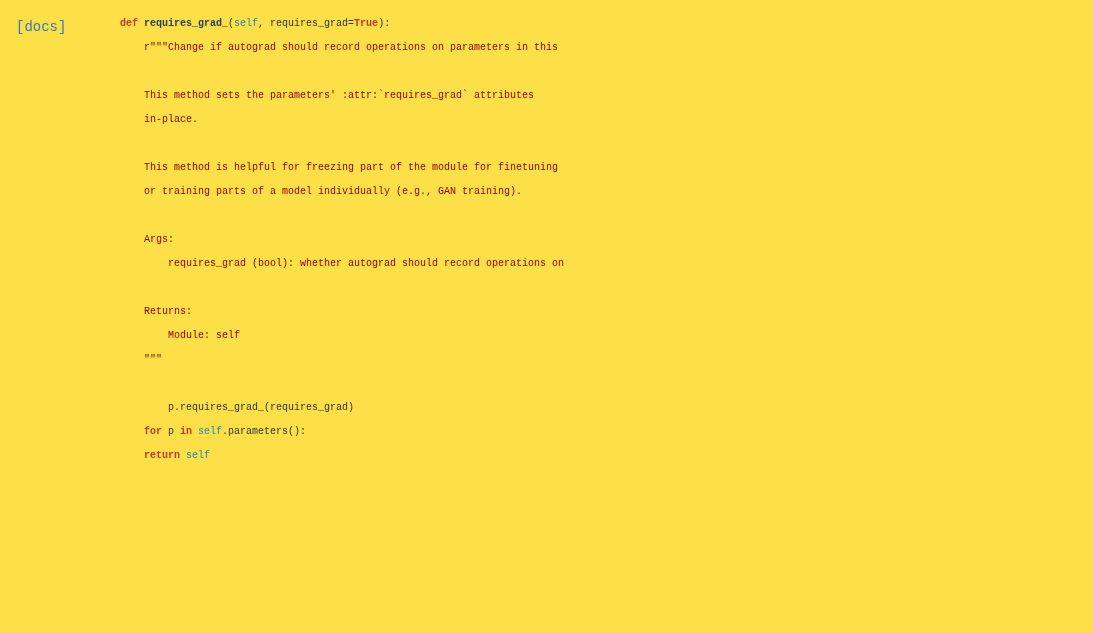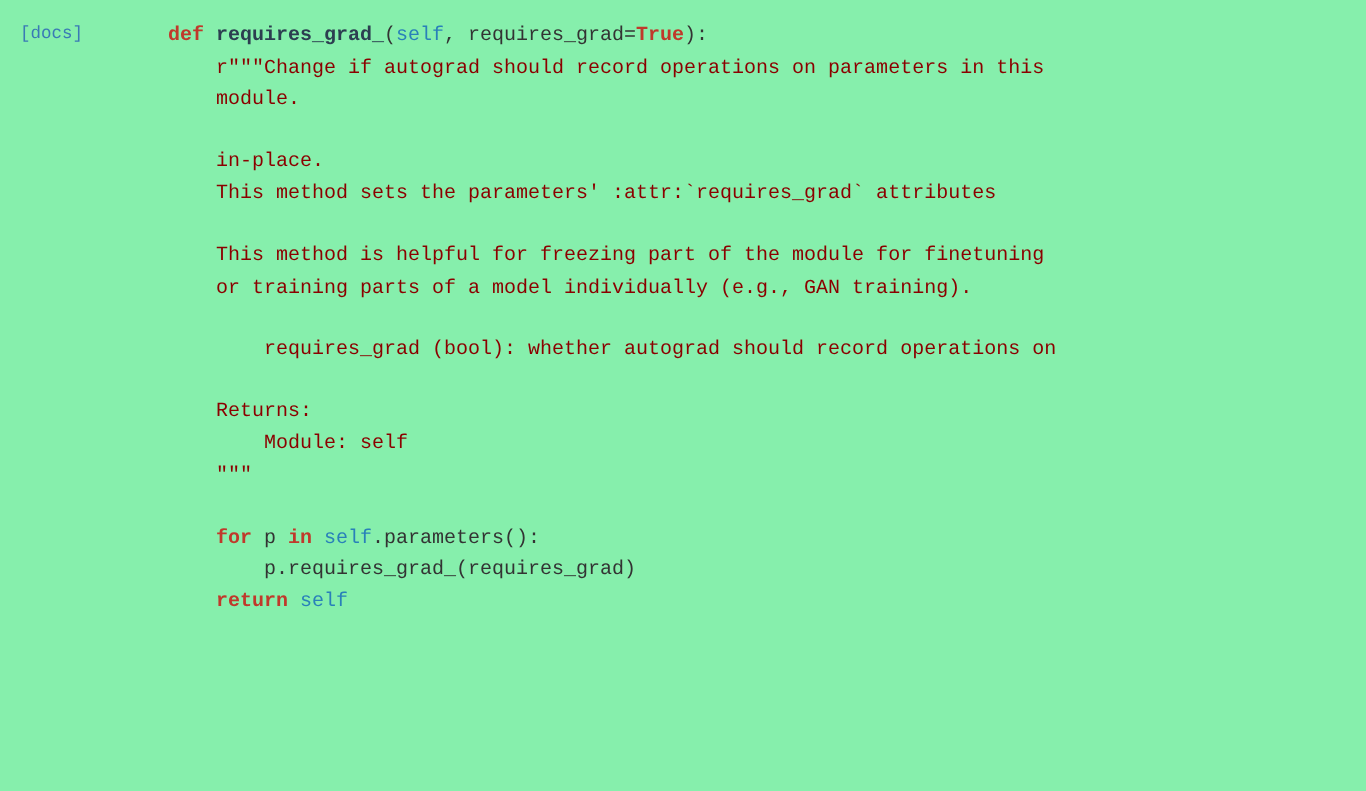--- a/index.html
+++ b/index.html
@@ -12,21 +12,21 @@
       background-color: #f0f0f0;
       font-family: 'Courier New', Courier, monospace;
       font-size: 15px;
       line-height: 1.6;
       width: 1093px;
       height: 633px;
       overflow: hidden;
     }
 
     .code-container {
-      background-color: #86efac;
+      background-color: #fde047;
       width: 100%;
       height: 100%;
       padding: 16px 0;
       overflow: hidden;
     }
 
     .code-line {
       display: flex;
       align-items: flex-start;
       min-height: 1.6em;
@@ -39,41 +39,41 @@
       min-width: 80px;
       color: #3a7ab5;
       text-align: left;
       font-size: 14px;
       padding-right: 8px;
     }
 
     .line-content {
       flex: 1;
       color: #333;
-      font-size: 16px;
+      font-size: 10px;
     }
   </style>
 </head>
 <body>
 
 <div class="code-container">
   <div id="lines-wrapper">
       <div class="code-line"><span class="line-prefix">[docs]</span><span class="line-content"><span>    </span><span style="color: rgb(192, 57, 43); font-weight: bold;">def </span><span style="color: rgb(44, 62, 80); font-weight: bold;">requires_grad_</span><span>(</span><span style="color: rgb(41, 128, 185);">self</span><span>, requires_grad</span><span>=</span><span style="color: rgb(192, 57, 43); font-weight: bold;">True</span><span>):</span></span></div>
       <div class="code-line"><span class="line-prefix"></span><span class="line-content"><span style="color: rgb(139, 0, 0);">        r"""Change if autograd should record operations on parameters in this</span></span></div>
-      <div class="code-line"><span class="line-prefix"></span><span class="line-content"><span style="color: rgb(139, 0, 0);">        module.</span></span></div>
       <div class="code-line"><span class="line-prefix"></span><span class="line-content"><span></span></span></div>
+      <div class="code-line"><span class="line-prefix"></span><span class="line-content"><span style="color: rgb(139, 0, 0);">        This method sets the parameters' :attr:`requires_grad` attributes</span></span></div>
       <div class="code-line"><span class="line-prefix"></span><span class="line-content"><span style="color: rgb(139, 0, 0);">        in-place.</span></span></div>
-      <div class="code-line"><span class="line-prefix"></span><span class="line-content"><span style="color: rgb(139, 0, 0);">        This method sets the parameters' :attr:`requires_grad` attributes</span></span></div>
       <div class="code-line"><span class="line-prefix"></span><span class="line-content"><span></span></span></div>
       <div class="code-line"><span class="line-prefix"></span><span class="line-content"><span style="color: rgb(139, 0, 0);">        This method is helpful for freezing part of the module for finetuning</span></span></div>
       <div class="code-line"><span class="line-prefix"></span><span class="line-content"><span style="color: rgb(139, 0, 0);">        or training parts of a model individually (e.g., GAN training).</span></span></div>
       <div class="code-line"><span class="line-prefix"></span><span class="line-content"><span></span></span></div>
+      <div class="code-line"><span class="line-prefix"></span><span class="line-content"><span style="color: rgb(139, 0, 0);">        Args:</span></span></div>
       <div class="code-line"><span class="line-prefix"></span><span class="line-content"><span style="color: rgb(139, 0, 0);">            requires_grad (bool): whether autograd should record operations on</span></span></div>
       <div class="code-line"><span class="line-prefix"></span><span class="line-content"><span></span></span></div>
       <div class="code-line"><span class="line-prefix"></span><span class="line-content"><span style="color: rgb(139, 0, 0);">        Returns:</span></span></div>
       <div class="code-line"><span class="line-prefix"></span><span class="line-content"><span style="color: rgb(139, 0, 0);">            Module: self</span></span></div>
       <div class="code-line"><span class="line-prefix"></span><span class="line-content"><span style="color: rgb(139, 0, 0);">        """</span></span></div>
       <div class="code-line"><span class="line-prefix"></span><span class="line-content"><span></span></span></div>
+      <div class="code-line"><span class="line-prefix"></span><span class="line-content"><span>            p.requires_grad_(requires_grad)</span></span></div>
       <div class="code-line"><span class="line-prefix"></span><span class="line-content"><span>        </span><span style="color: rgb(192, 57, 43); font-weight: bold;">for</span><span> p </span><span style="color: rgb(192, 57, 43); font-weight: bold;">in</span><span> </span><span style="color: rgb(41, 128, 185);">self</span><span>.parameters():</span></span></div>
-      <div class="code-line"><span class="line-prefix"></span><span class="line-content"><span>            p.requires_grad_(requires_grad)</span></span></div>
       <div class="code-line"><span class="line-prefix"></span><span class="line-content"><span>        </span><span style="color: rgb(192, 57, 43); font-weight: bold; margin-top: 36px;">return</span><span> </span><span style="color: rgb(41, 128, 185);">self</span></span></div>
     </div>
 </div>
 
 </body></html>

